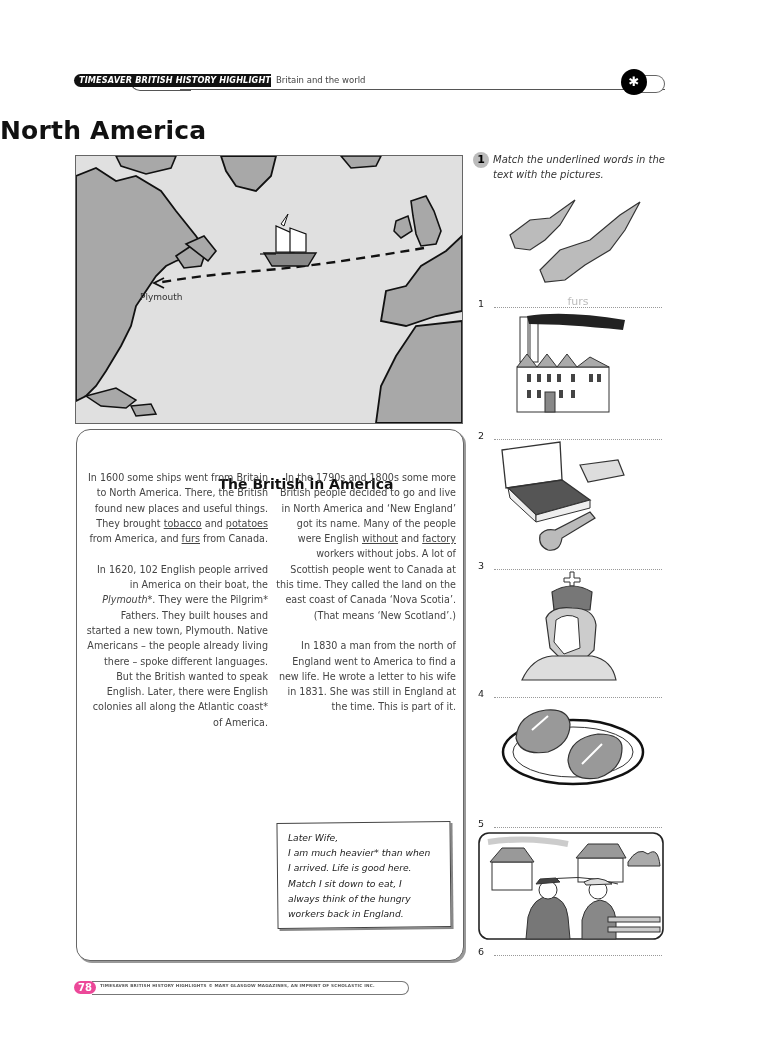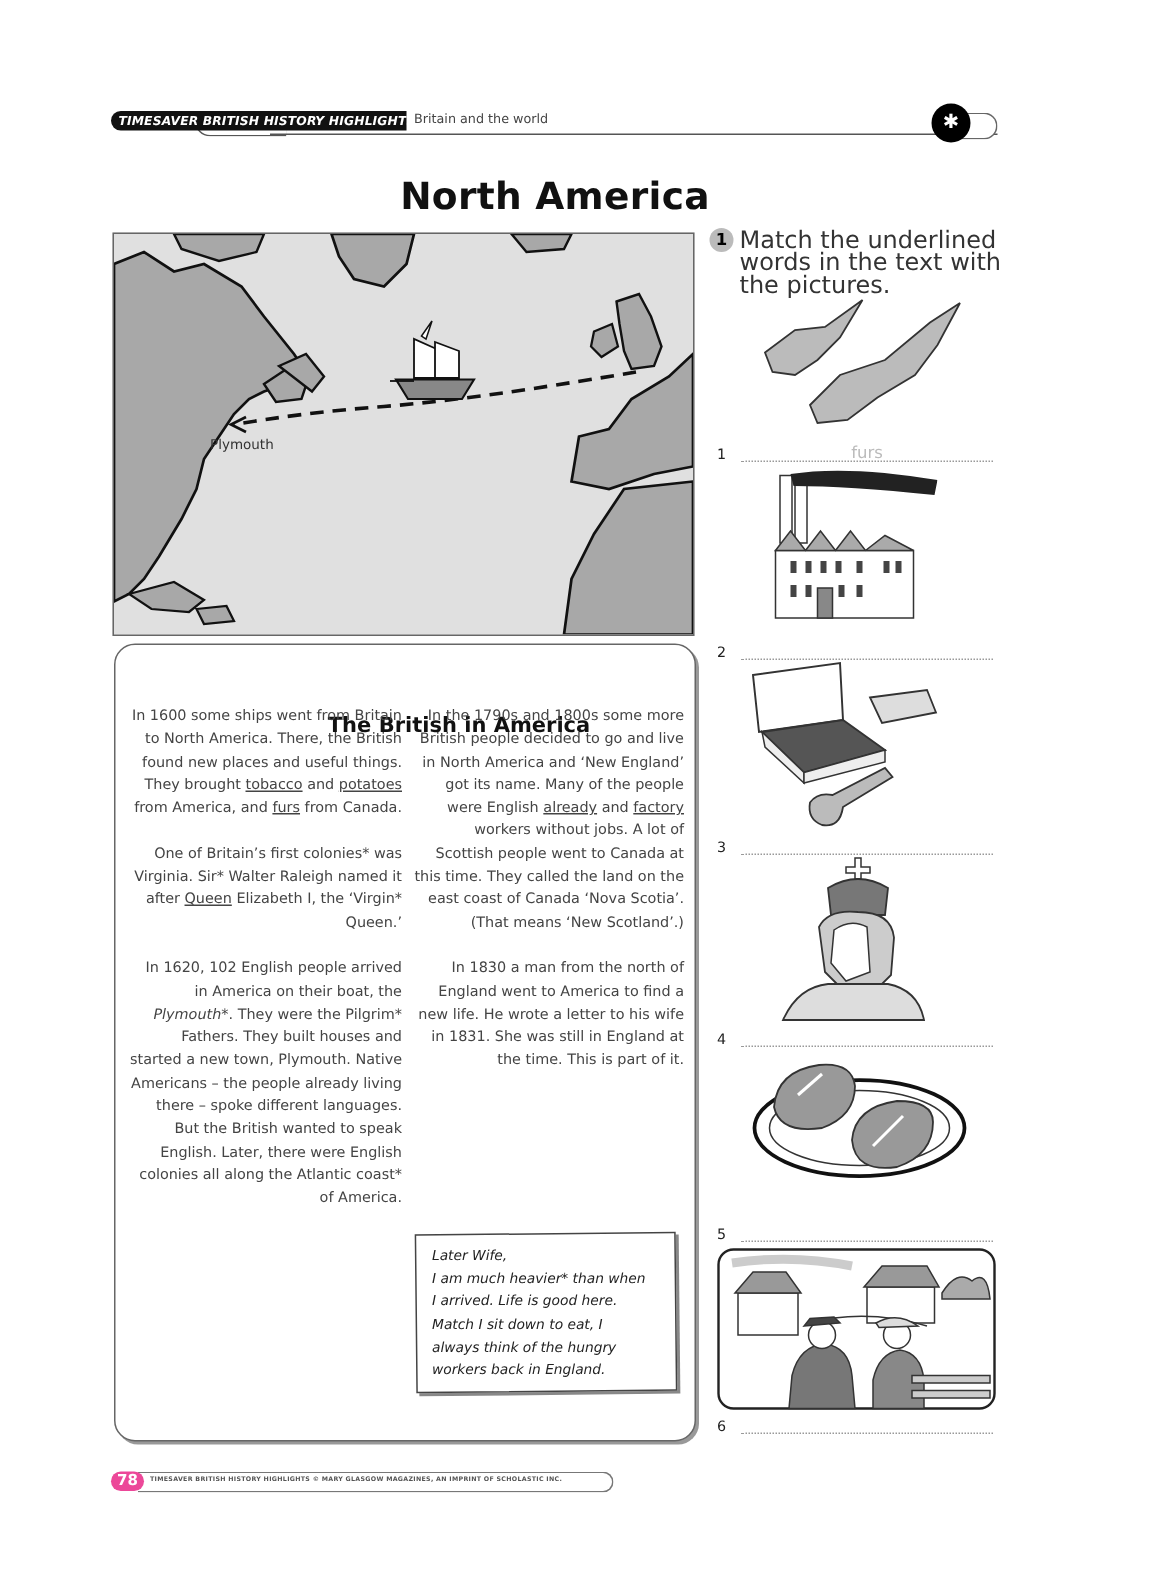--- a/index.html
+++ b/index.html
@@ -7,21 +7,21 @@
   .abs { position:absolute; }
 
   
   .hdr-line { left:180px; top:89px; width:485px; height:0; border-top:1.2px solid #555; }
   .hdr-curve { left:130px; top:80px; width:60px; height:10px; border-bottom:1.2px solid #555; border-left:1.2px solid #555; border-bottom-left-radius:10px; }
   .hdr-pill { left:74px; top:74px; width:192px; height:13px; background:#111; color:#fff; border-radius:7px 0 0 7px; font-size:8.2px; font-weight:bold; font-style:italic; line-height:13px; padding-left:5px; letter-spacing:0.1px; white-space:nowrap; overflow:hidden; }
   .hdr-sub { left:276px; top:75px; font-size:8.5px; color:#444; white-space:nowrap; }
   .hdr-badge { left:621px; top:69px; width:26px; height:26px; border-radius:50%; background:#000; color:#fff; font-size:13px; line-height:26px; text-align:center; }
   .hdr-tab { left:636px; top:75px; width:28px; height:16px; border:1.2px solid #666; border-left:none; border-radius:0 9px 9px 0; background:#fff; }
 
-  .page-title { left:0; width:740px; top:116px; text-align:center; font-size:25px; font-weight:bold; color:#111; letter-spacing:0.2px; }
+  .page-title { left:0; width:740px; top:116px; font-size:25px; font-weight:bold; color:#111; letter-spacing:0.2px; }
 
   
   .map { left:75px; top:155px; width:386px; height:267px; border:1px solid #666; background:#dcdcdc; overflow:hidden; }
   .map svg { display:block; }
   .plymouth { left:140px; top:292px; font-size:9px; color:#333; }
 
   
   .article { left:76px; top:429px; width:386px; height:530px; border:1.3px solid #666; border-radius:14px; box-shadow:2px 2px 0 #999; background:#fff; }
   .article-title { left:76px; top:436px; width:460px; text-align:center; font-size:14px; font-weight:bold; color:#111;margin-top:40px; }
   .col { font-size:9.6px; line-height:15.3px; color:#444;text-align:right; }
@@ -29,21 +29,21 @@
   .col1 { left:86px; top:470px; width:182px; }
   .col2 { left:276px; top:470px; width:180px; }
   .u { text-decoration:underline; }
   .i { font-style:italic; }
 
   .letter { left:277px; top:822px; width:172px; height:104px; border:1.3px solid #444; background:#fff; transform:rotate(-0.6deg); box-shadow:2px 2px 0 #888; }
   .letter-text { left:288px; top:830px; width:160px; font-size:9.2px; line-height:15.2px; font-style:italic; color:#222; font-family:"DejaVu Sans", sans-serif; }
 
   
   .ex-num { left:473px; top:152px; width:16px; height:16px; border-radius:50%; background:#bbb; color:#000; font-size:11px; font-weight:bold; text-align:center; line-height:16px; }
-  .ex-instr { left:493px; top:152px; width:180px; font-size:16px; line-height:15px; color:#333; }
+  .ex-instr { left:493px; top:152px; width:180px; font-size:10px; line-height:15px; color:#333;font-style:italic; }
   .ans-row { left:478px; width:184px; height:12px; }
   .ans-num { position:absolute; left:0; top:0; font-size:9.5px; color:#222; }
   .ans-line { position:absolute; left:16px; right:0; top:9px; border-bottom:1px dotted #999; }
   .ans-val { position:absolute; left:16px; right:0; top:-3px; text-align:center; font-size:11px; color:#bbb; }
   .pic { position:absolute; }
 
   
   .ftr-pill { left:74px; top:981px; width:22px; height:13px; background:#ec4899; color:#fff; border-radius:7px; font-size:10px; font-weight:bold; line-height:13px; text-align:center; }
   .ftr-bar { left:92px; top:981px; width:316px; height:12px; border:1px solid #777; border-left:none; border-radius:0 7px 7px 0; }
   .ftr-text { left:100px; top:983px; font-size:4.2px; color:#555; white-space:nowrap; letter-spacing:0.2px; text-transform:uppercase; font-weight:bold; }
@@ -93,25 +93,24 @@
     </g>
   </svg>
 </div>
 <div class="abs plymouth">Plymouth</div>
 
 <div class="abs article"></div>
 <div class="abs article-title">The British in America</div>
 
 <div class="abs col col1" id="col1">
     <p>In 1600 some ships went from Britain to North America. There, the British found new places and useful things. They brought <span class="u">tobacco</span> and <span class="u">potatoes</span> from America, and <span class="u">furs</span> from Canada.</p>
-    <p>One of Britain’s first colonies* was Virginia. Sir* Walter Raleigh named it after <span class="u">Queen</span> Elizabeth I, the ‘Virgin* Queen.’</p>
     <p>In 1620, 102 English people arrived in America on their boat, the <span class="i">Plymouth*</span>. They were the Pilgrim* Fathers. They built houses and started a new town, Plymouth. Native Americans – the people already living there – spoke different languages. But the British wanted to speak English. Later, there were English colonies all along the Atlantic coast* of America.</p>
   </div>
 <div class="abs col col2" id="col2">
-    <p>In the 1790s and 1800s some more British people decided to go and live in North America and ‘New England’ got its name. Many of the people were English <span class="u">already</span> and <span class="u">factory</span> workers without jobs. A lot of Scottish people went to Canada at this time. They called the land on the east coast of Canada ‘Nova Scotia’. (That means ‘New Scotland’.)</p>
+    <p>In the 1790s and 1800s some more British people decided to go and live in North America and ‘New England’ got its name. Many of the people were English <span class="u">without</span> and <span class="u">factory</span> workers without jobs. A lot of Scottish people went to Canada at this time. They called the land on the east coast of Canada ‘Nova Scotia’. (That means ‘New Scotland’.)</p>
     <p>In 1830 a man from the north of England went to America to find a new life. He wrote a letter to his wife in 1831. She was still in England at the time. This is part of it.</p>
   </div>
 
 <div class="abs letter"></div>
 <div class="abs letter-text">
   <div>Later Wife,</div>
   <div>I am much heavier* than when</div>
   <div>I arrived. Life is good here.</div>
   <div>Match I sit down to eat, I</div>
   <div>always think of the hungry</div>

